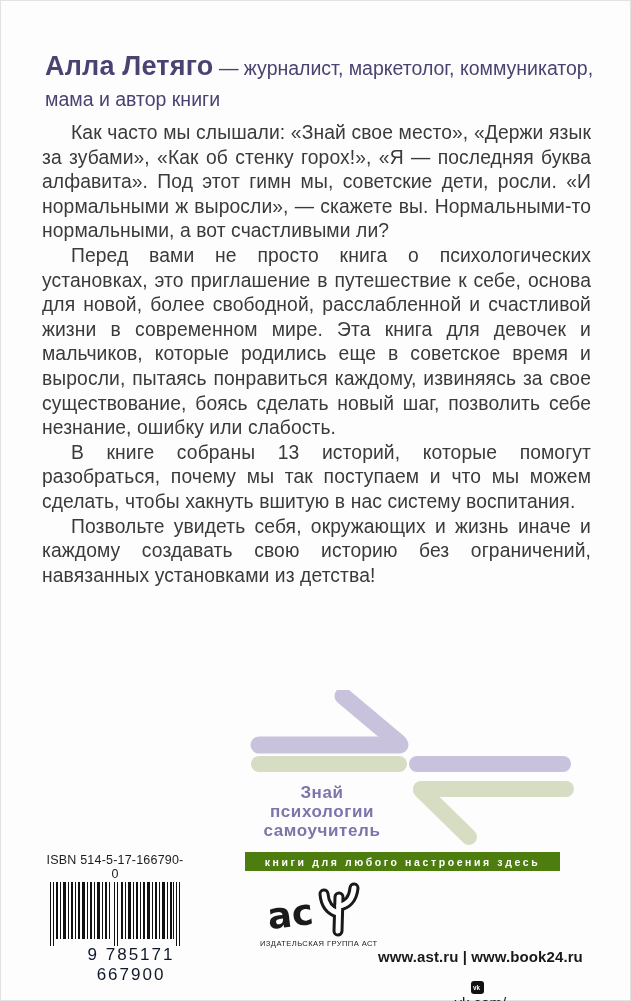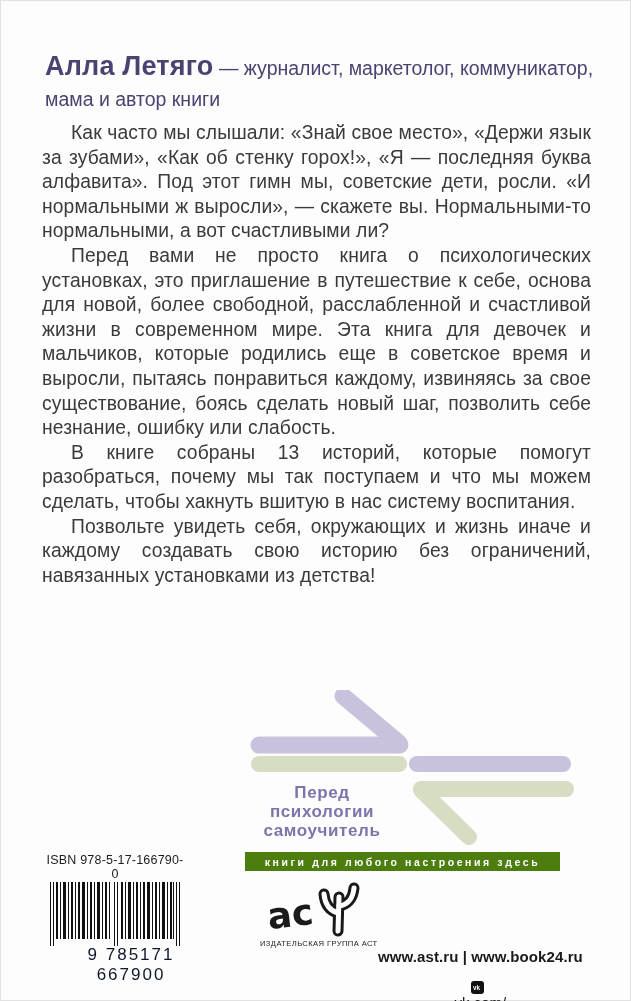--- a/index.html
+++ b/index.html
@@ -69,31 +69,31 @@
   <svg class="arrows" width="391" height="160" viewBox="0 0 391 160" aria-hidden="true">
     <path d="M103,6 L159,53" stroke="#c9c2dd" stroke-width="17" stroke-linecap="round" fill="none"></path>
     <path d="M19,55 L160,55" stroke="#c9c2dd" stroke-width="17" stroke-linecap="round" fill="none"></path>
     <path d="M19,74 L159,74" stroke="#d6ddc2" stroke-width="16" stroke-linecap="round" fill="none"></path>
     <path d="M177,74 L323,74" stroke="#c9c2dd" stroke-width="16" stroke-linecap="round" fill="none"></path>
     <path d="M181,99 L326,99" stroke="#d6ddc2" stroke-width="16" stroke-linecap="round" fill="none"></path>
     <path d="M181,100 L229,147" stroke="#d6ddc2" stroke-width="16" stroke-linecap="round" fill="none"></path>
   </svg>
 
   <div class="series-title">
-    <div>Перед</div>
+    <div>Знай</div>
     <div>психологии</div>
     <div>самоучитель</div>
   </div>
 
   <div class="banner">
     <span>книги для любого настроения здесь</span>
   </div>
 
   <div class="isbn-block">
-    <div class="isbn-label">ISBN 978-5-17-166790-0</div>
+    <div class="isbn-label">ISBN 514-5-17-166790-0</div>
     <svg class="barcode" width="133" height="66" viewBox="0 0 131 66" aria-hidden="true">
       <g id="barcode-bars" fill="#111">
           <rect x="0" y="0" width="1" height="64"></rect>
           <rect x="3" y="0" width="1" height="64"></rect>
           <rect x="64" y="0" width="1" height="64"></rect>
           <rect x="67" y="0" width="1" height="64"></rect>
           <rect x="126" y="0" width="1" height="64"></rect>
           <rect x="129" y="0" width="1" height="64"></rect>
           <rect x="6" y="0" width="2" height="57"></rect>
           <rect x="10" y="0" width="1" height="57"></rect>

